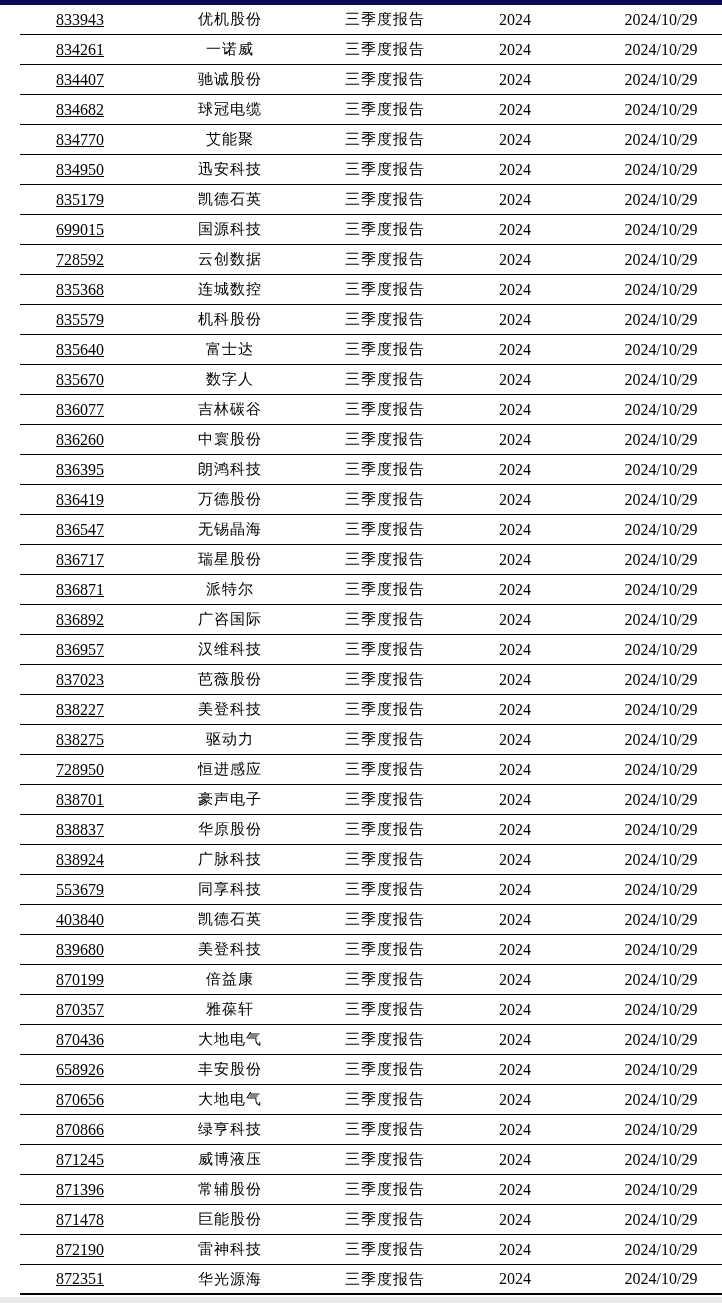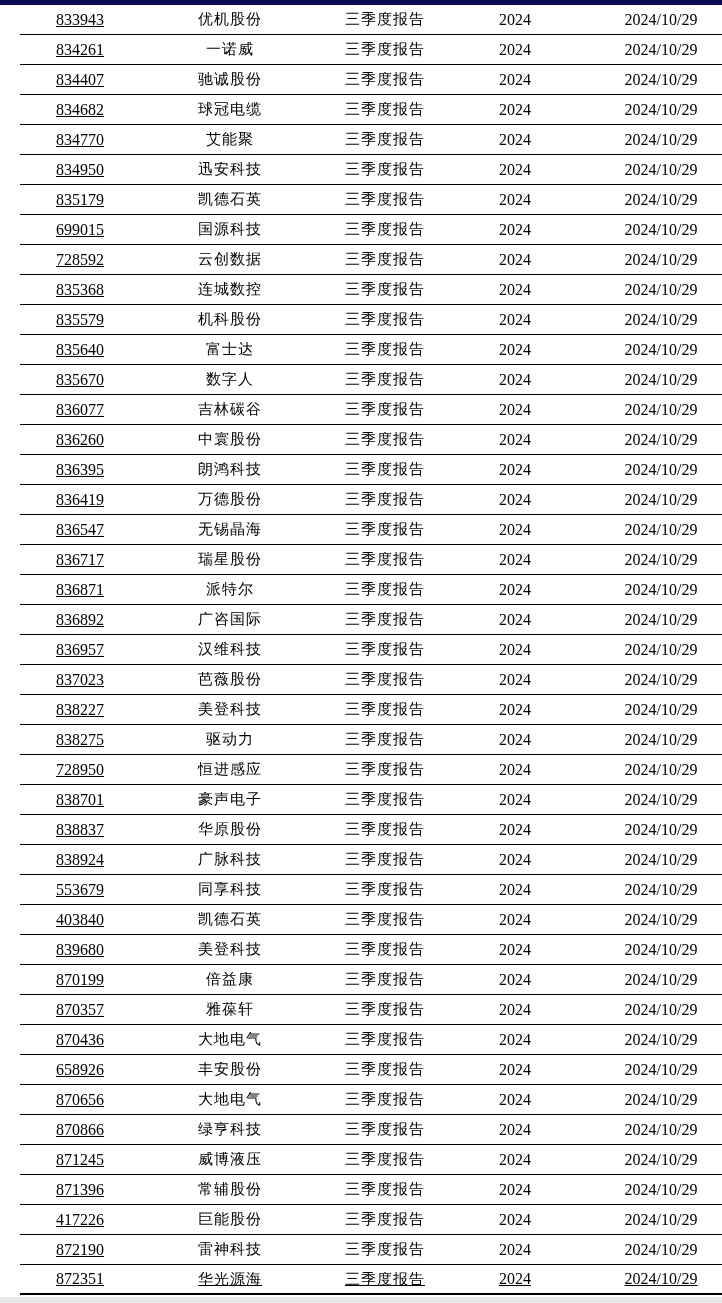--- a/index.html
+++ b/index.html
@@ -26,21 +26,20 @@
   .row {
     display: grid;
     grid-template-columns: 120px 180px 130px 130px 162px;
     height: 30px;
     align-items: center;
     border-bottom: 1.7px solid #000000;
     margin-left: 20px;
   }
   .row:last-child {
     border-bottom-width: 2.4px;
-    text-decoration: underline;
   }
   .cell {
     text-align: center;
     color: #000000;
     line-height: 1;
     white-space: nowrap;
     overflow: hidden;
   }
   .cell.code {
     font-size: 16px;
@@ -384,21 +383,21 @@
 
   <div class="row">
     <div class="cell code">871396</div>
     <div class="cell name">常辅股份</div>
     <div class="cell type">三季度报告</div>
     <div class="cell year">2024</div>
     <div class="cell date">2024/10/29</div>
   </div>
 
   <div class="row">
-    <div class="cell code">417226</div>
+    <div class="cell code">871478</div>
     <div class="cell name">巨能股份</div>
     <div class="cell type">三季度报告</div>
     <div class="cell year">2024</div>
     <div class="cell date">2024/10/29</div>
   </div>
 
   <div class="row">
     <div class="cell code">872190</div>
     <div class="cell name">雷神科技</div>
     <div class="cell type">三季度报告</div>

